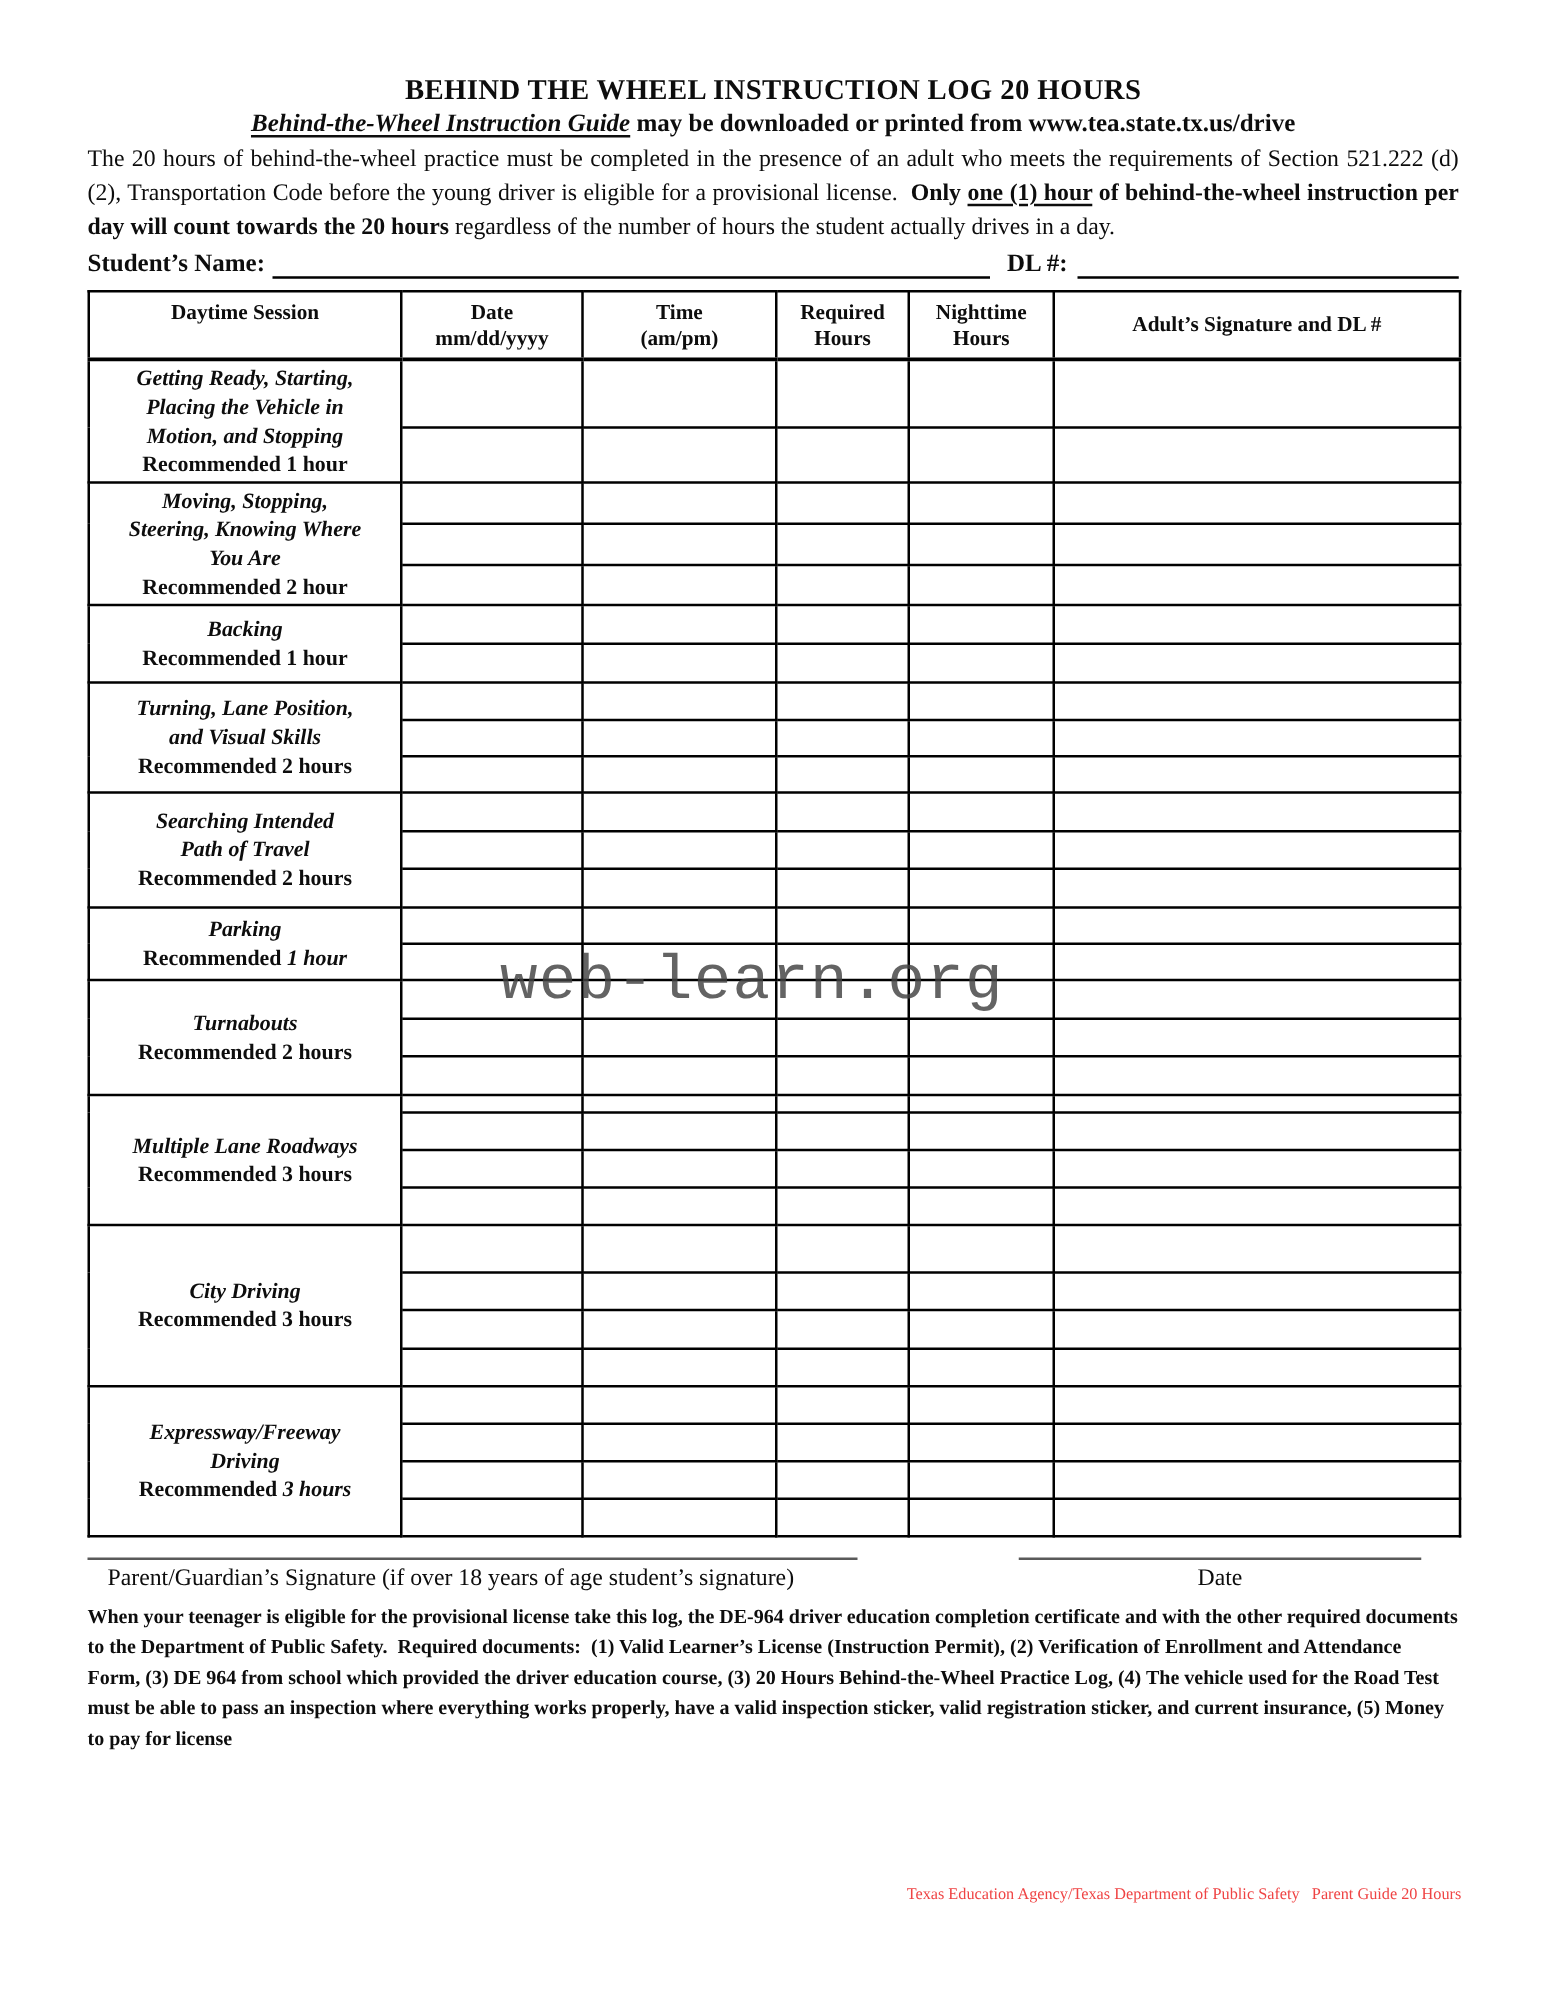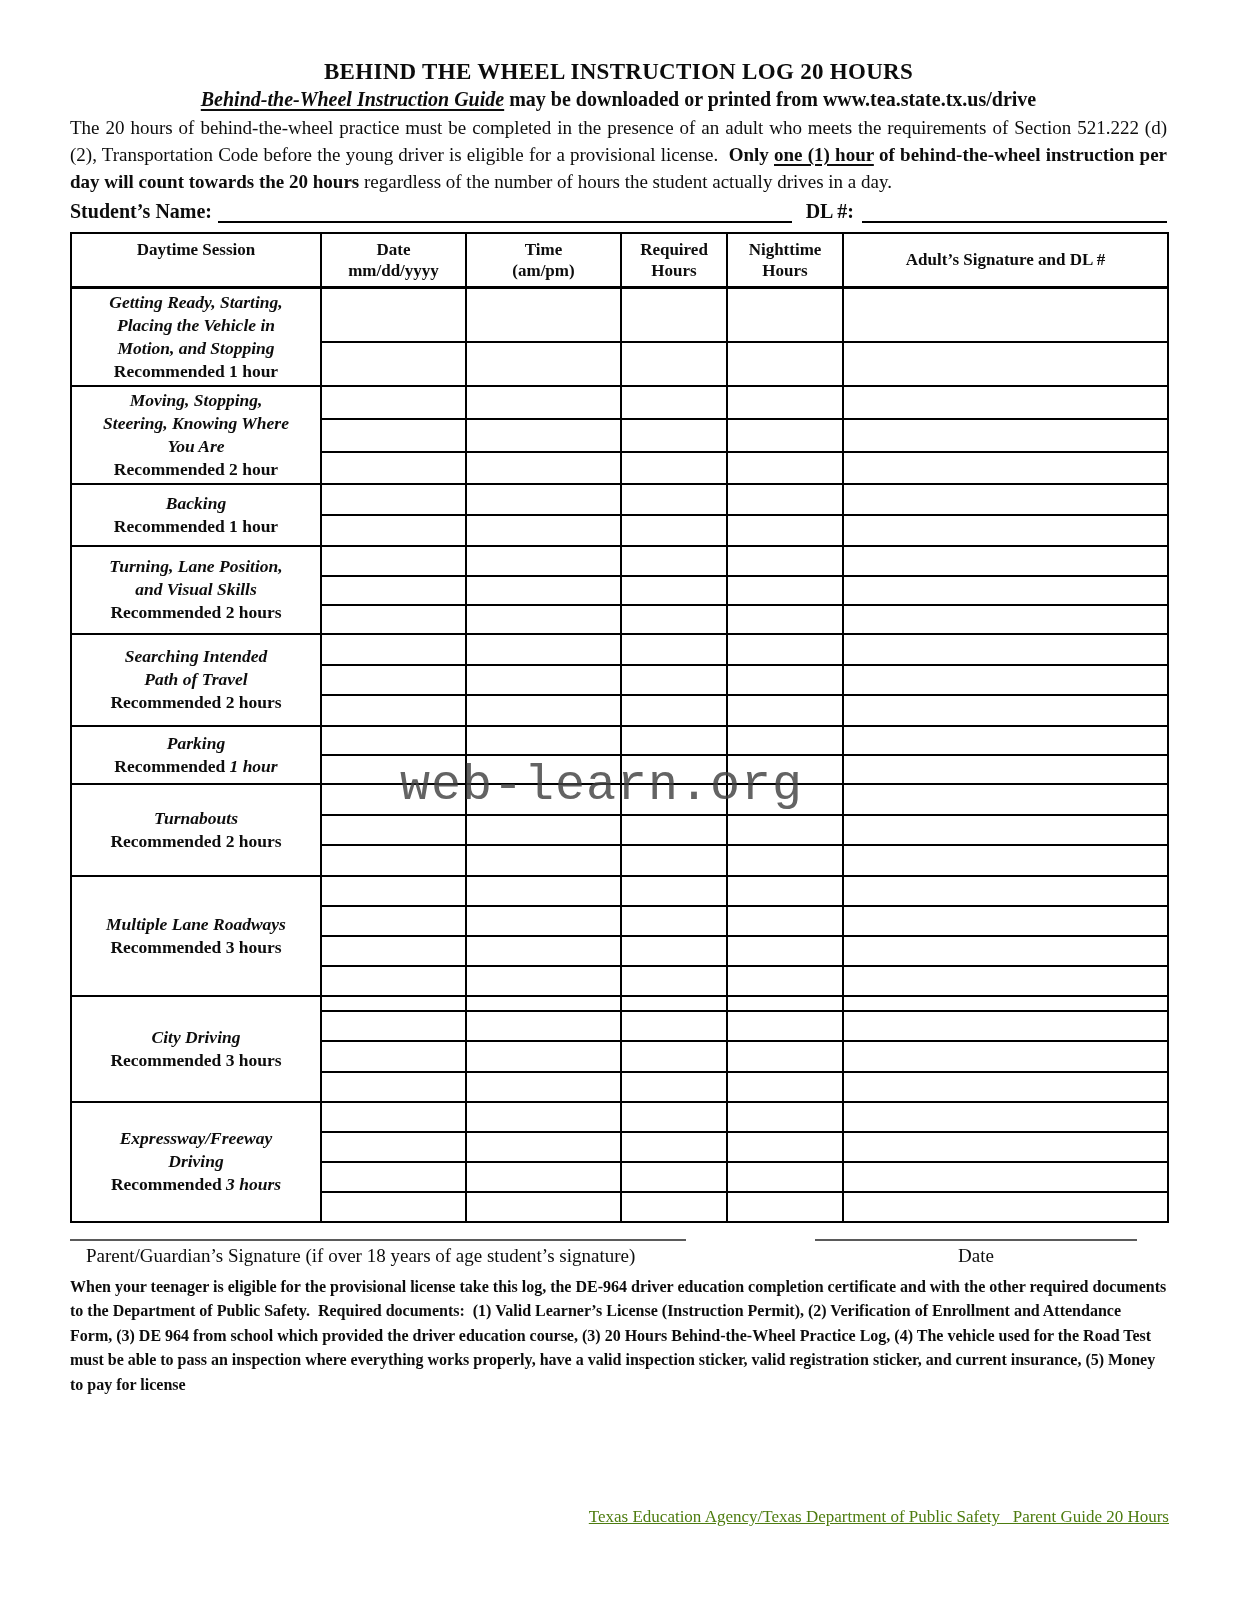--- a/index.html
+++ b/index.html
@@ -46,21 +46,21 @@
   }
   .certify{font-size:19.5px;line-height:27px;margin-top:5px;text-align:left;}
   .sig-row{display:flex;margin-top:16px;}
   .sig-left{width:616px;}
   .sig-right{width:322px;margin-left:auto;margin-right:30px;text-align:center;}
   .sig-rule{border-top:2px solid #5a5a5a;height:0;}
   .sig-label{font-size:19px;line-height:25px;padding-top:2px;}
   .sig-left .sig-label{padding-left:16px;}
   .requirements{font-size:16px;font-weight:bold;line-height:24.6px;margin-top:7px;text-align:left;}
   .footer{
-    position:absolute;top:1507px;right:70px;font-size:17px;color:#4d7c0f;text-decoration:underline;
+    position:absolute;top:1507px;right:70px;font-size:13px;color:#ef4444;
   }
 </style>
 </head>
 <body>
 
 <div class="content">
 
   <div class="title">BEHIND THE WHEEL INSTRUCTION LOG 20 HOURS</div>
 
   <div class="subtitle"><span class="g-em">Behind-the-Wheel Instruction Guide</span><span> may be downloaded or printed from www.tea.state.tx.us/drive</span></div>
@@ -257,21 +257,21 @@
           <td class="cell"></td>
           <td class="cell"></td>
         </tr>
         <tr class="sub" style="height: 31px;">
           <td class="cell"></td>
           <td class="cell"></td>
           <td class="cell"></td>
           <td class="cell"></td>
           <td class="cell"></td>
         </tr>
-        <tr class="first" style="height: 30px;">
+        <tr class="first" style="height: 14px;">
           <th class="slabel" rowspan="4">
             <div class="s-title">Multiple Lane Roadways</div>
             <div class="s-rec"><span>Recommended </span><span>3 hours</span></div>
           </th>
           <td class="cell"></td>
           <td class="cell"></td>
           <td class="cell"></td>
           <td class="cell"></td>
           <td class="cell"></td>
         </tr>
@@ -289,21 +289,21 @@
           <td class="cell"></td>
           <td class="cell"></td>
         </tr>
         <tr class="sub" style="height: 30px;">
           <td class="cell"></td>
           <td class="cell"></td>
           <td class="cell"></td>
           <td class="cell"></td>
           <td class="cell"></td>
         </tr>
-        <tr class="first" style="height: 15px;">
+        <tr class="first" style="height: 38px;">
           <th class="slabel" rowspan="4">
             <div class="s-title">City Driving</div>
             <div class="s-rec"><span>Recommended </span><span>3 hours</span></div>
           </th>
           <td class="cell"></td>
           <td class="cell"></td>
           <td class="cell"></td>
           <td class="cell"></td>
           <td class="cell"></td>
         </tr>

